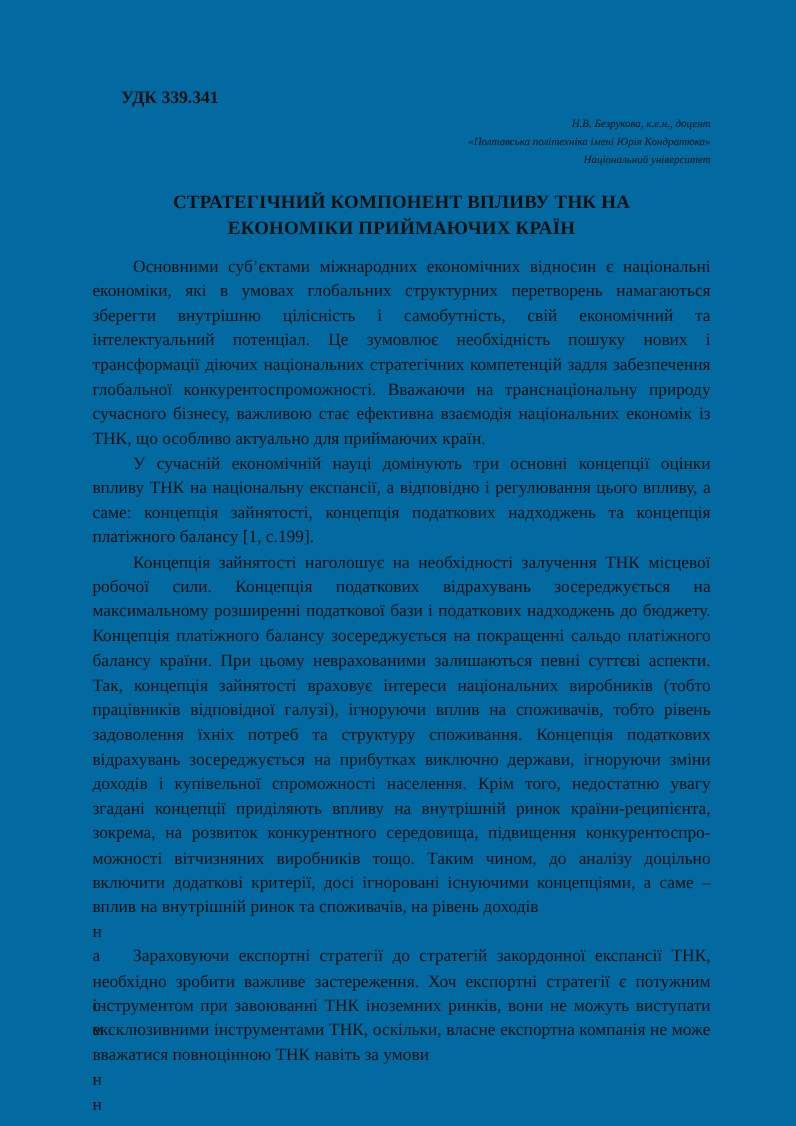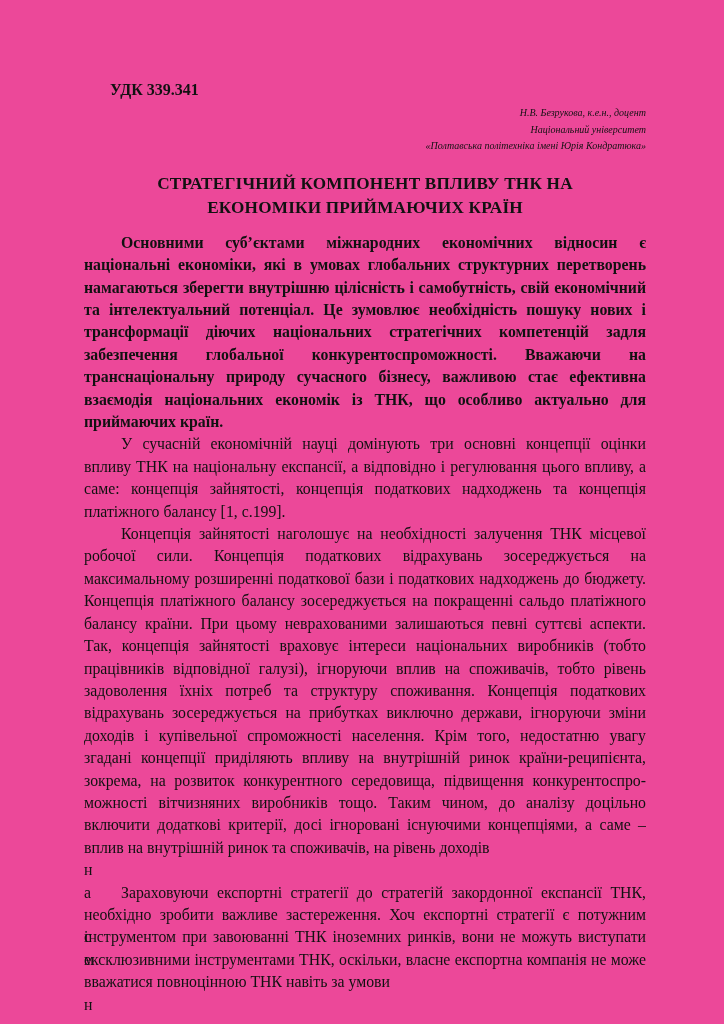--- a/index.html
+++ b/index.html
@@ -3,21 +3,21 @@
 <meta charset="utf-8">
 <style>
   html, body {
     margin: 0;
     padding: 0;
     background: #ffffff;
   }
   .page {
     width: 724px;
     height: 1024px;
-    background: #ec4899;
+    background: #0369a1;
     box-sizing: border-box;
     padding: 80px 78px 0 84px;
     position: relative;
     overflow: hidden;
     font-family: "Liberation Serif", "DejaVu Serif", serif;
     color: #111111;
   }
   .udc {
     font-weight: bold;
     font-size: 16px;
@@ -41,21 +41,20 @@
     letter-spacing: 0.2px;
   }
   .body-par {
     margin: 0;
     font-size: 15.8px;
     line-height: 22.4px;
     text-align: justify;
     text-indent: 37px;
   }
   .first-par {
-    font-weight: bold;
   }
   .stray {
     font-size: 15.8px;
     line-height: 22.4px;
   }
   .p4wrap {
     position: relative;
   }
   .ov {
     position: absolute;
@@ -69,22 +68,22 @@
 </style>
 </head>
 <body>
 
 <div class="page">
 
   <div class="udc">УДК 339.341</div>
 
   <div class="author">
     <div>Н.В. Безрукова, к.е.н., доцент</div>
+    <div>«Полтавська політехніка імені Юрія Кондратюка»</div>
     <div>Національний університет</div>
-    <div>«Полтавська політехніка імені Юрія Кондратюка»</div>
   </div>
 
   <h1 class="title">СТРАТЕГІЧНИЙ КОМПОНЕНТ ВПЛИВУ  ТНК НА
 ЕКОНОМІКИ ПРИЙМАЮЧИХ КРАЇН</h1>
 
   <p class="body-par first-par">Основними суб’єктами міжнародних економічних відносин є національні економіки, які в умовах глобальних структурних перетворень намагаються зберегти внутрішню цілісність і самобутність, свій економічний та інтелектуальний потенціал. Це зумовлює необхідність пошуку нових і трансформації діючих національних стратегічних компетенцій задля забезпечення глобальної конкурентоспроможності. Вважаючи на транснаціональну природу сучасного бізнесу, важливою стає ефективна взаємодія національних економік із ТНК, що особливо актуально для приймаючих країн.</p>
 
   <p class="body-par">У сучасній економічній науці домінують три основні концепції оцінки впливу ТНК на національну експансії, а відповідно і регулювання цього впливу, а саме: концепція зайнятості, концепція податкових надходжень та концепція платіжного балансу [1, с.199].</p>
 
   <p class="body-par">Концепція зайнятості наголошує на необхідності залучення ТНК місцевої робочої сили. Концепція податкових відрахувань зосереджується на максимальному розширенні податкової бази і податкових надходжень до бюджету. Концепція платіжного балансу зосереджується на покращенні сальдо платіжного балансу країни. При цьому неврахованими залишаються певні суттєві аспекти. Так, концепція зайнятості враховує інтереси національних виробників (тобто працівників відповідної галузі), ігноруючи вплив на споживачів, тобто рівень задоволення їхніх потреб та структуру споживання. Концепція податкових відрахувань зосереджується на прибутках виключно держави, ігноруючи зміни доходів і купівельної спроможності населення. Крім того, недостатню увагу згадані концепції приділяють впливу на внутрішній ринок країни-реципієнта, зокрема, на розвиток конкурентного середовища, підвищення конкурентоспро-можності вітчизняних виробників тощо. Таким чином, до аналізу доцільно включити додаткові критерії, досі ігноровані існуючими концепціями, а саме – вплив на внутрішній ринок та споживачів, на рівень доходів</p>

